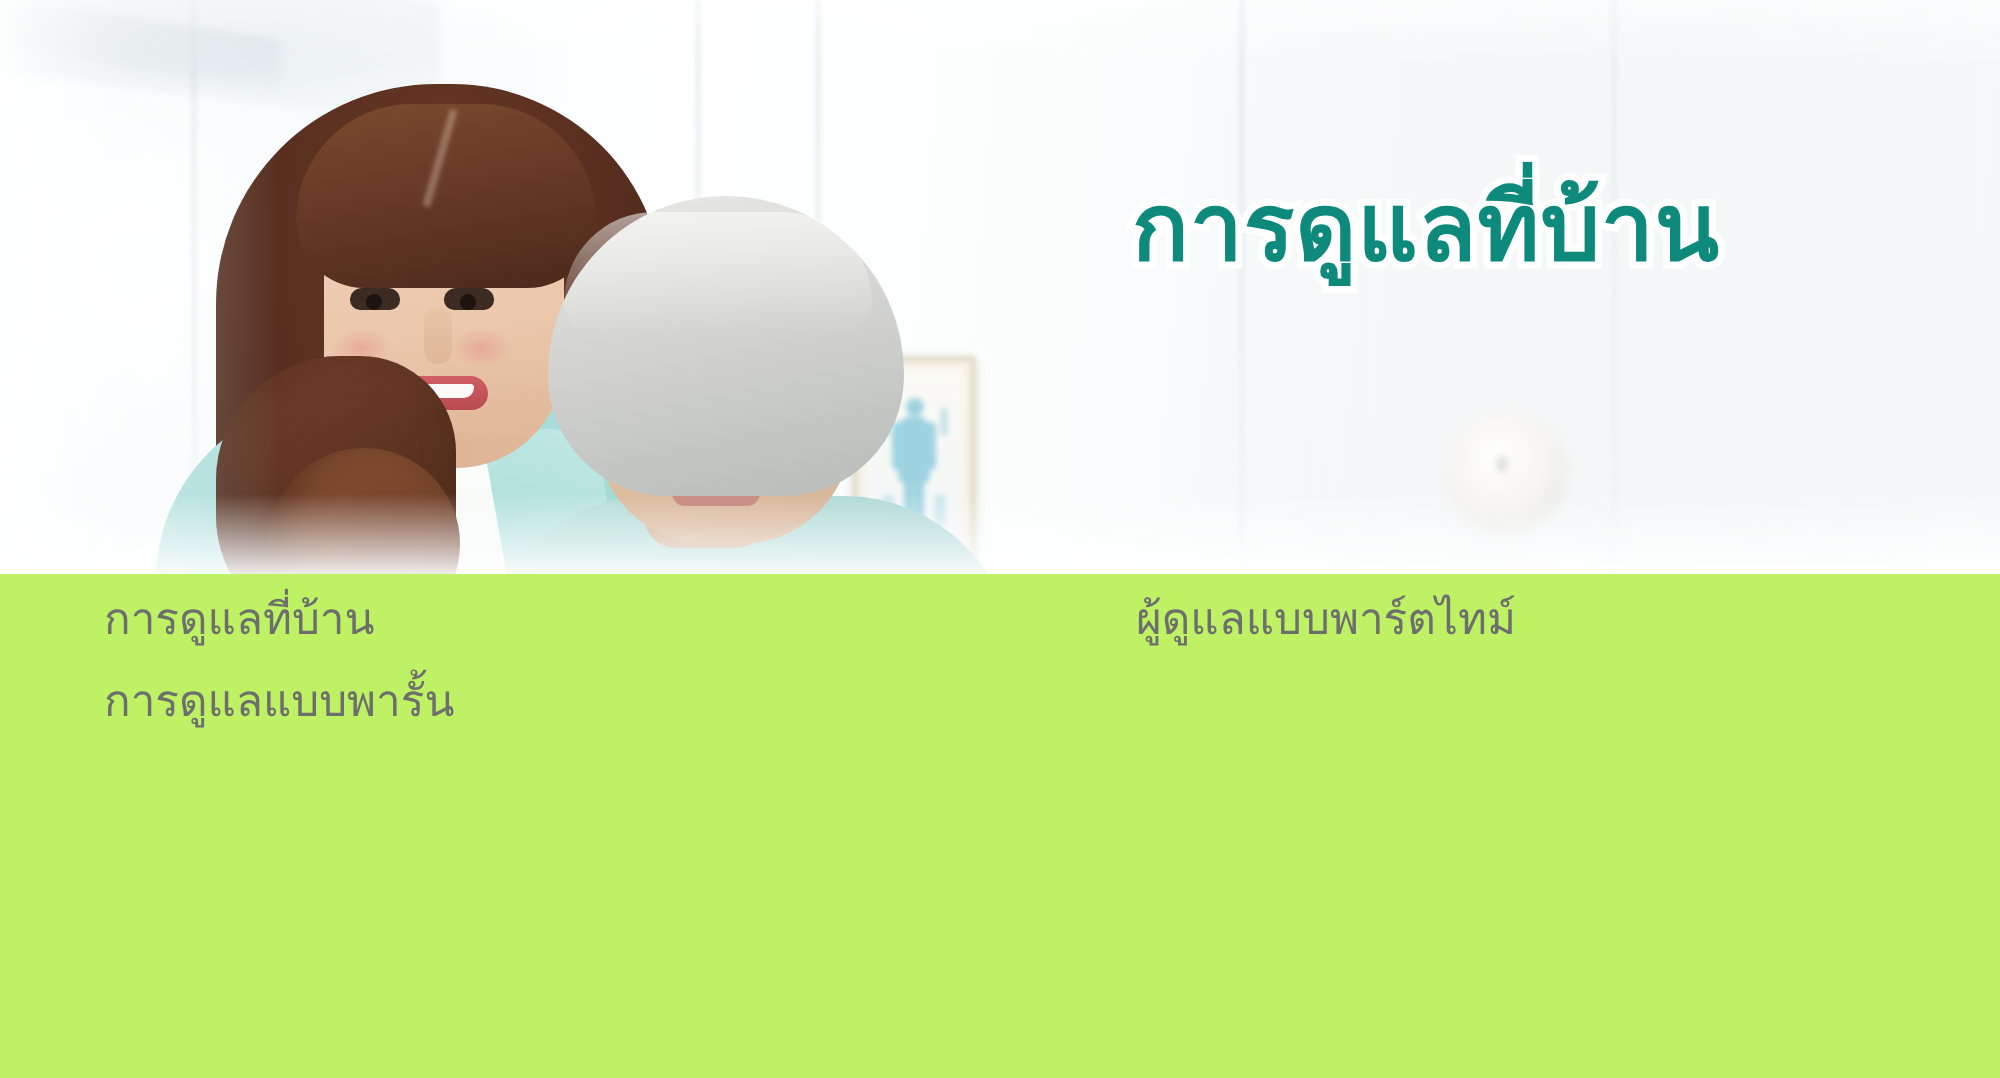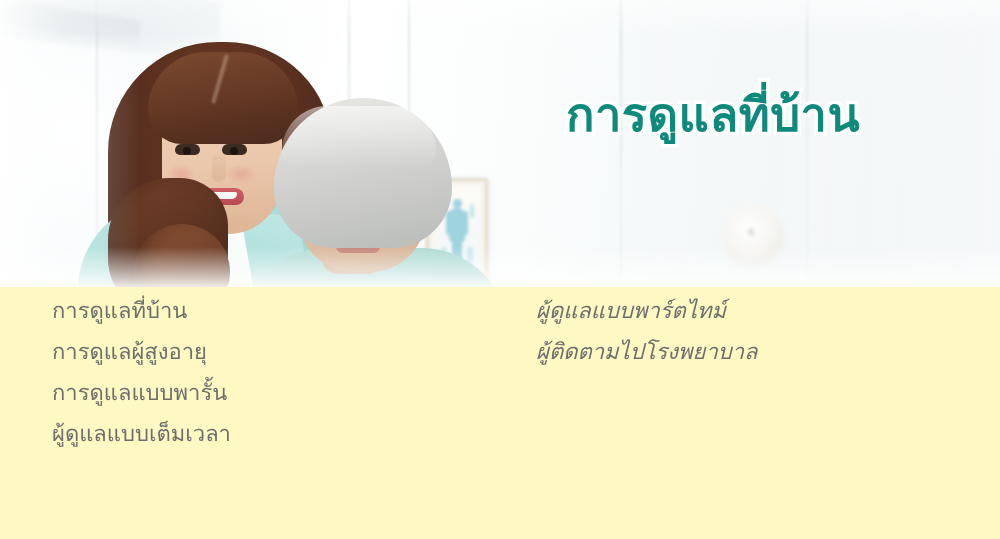--- a/index.html
+++ b/index.html
@@ -5,21 +5,21 @@
   html,body{margin:0;padding:0;}
   body{
     width:1000px;height:539px;
     background:#ffffff;
     font-family:"DejaVu Sans","Liberation Sans",sans-serif;
     overflow:hidden;
   }
   .banner{
     position:relative;
     width:1000px;height:539px;
-    background:#fef9c3;
+    background:#bef264;
     overflow:hidden;
   }
 
   
   .hero{
     position:absolute;left:0;top:0;
     width:1000px;height:287px;
     overflow:hidden;
     background:#f4f7f8;
   }
@@ -283,21 +283,21 @@
     white-space:nowrap;
     margin-bottom:8px;
   }
 
   
   .lists{
     position:absolute;left:0;top:300px;width:1000px;height:239px;
   }
   .col{position:absolute;top:0;}
   .col-left{left:52px;}
-  .col-right{left:536px;font-style:italic;}
+  .col-right{left:568px;}
   .li{
     font-size:22px;
     color:#6e6e6e;
     line-height:1.0;
     margin-bottom:19px;
     white-space:nowrap;
     font-weight:400;
   }
 </style>
 </head>
@@ -387,25 +387,22 @@
   </div>
 
   <div class="headline">
     <span class="hl">การดูแลที่บ้าน</span>
   </div>
 
   <div class="lists">
 
     <div class="col col-left">
       <div class="li">การดูแลที่บ้าน</div>
-      <div class="li">การดูแลผู้สูงอายุ</div>
       <div class="li">การดูแลแบบพารั้น</div>
-      <div class="li">ผู้ดูแลแบบเต็มเวลา</div>
     </div>
 
     <div class="col col-right">
       <div class="li">ผู้ดูแลแบบพาร์ตไทม์</div>
-      <div class="li">ผู้ติดตามไปโรงพยาบาล</div>
     </div>
 
   </div>
 
 </div>
 
 </body></html>

